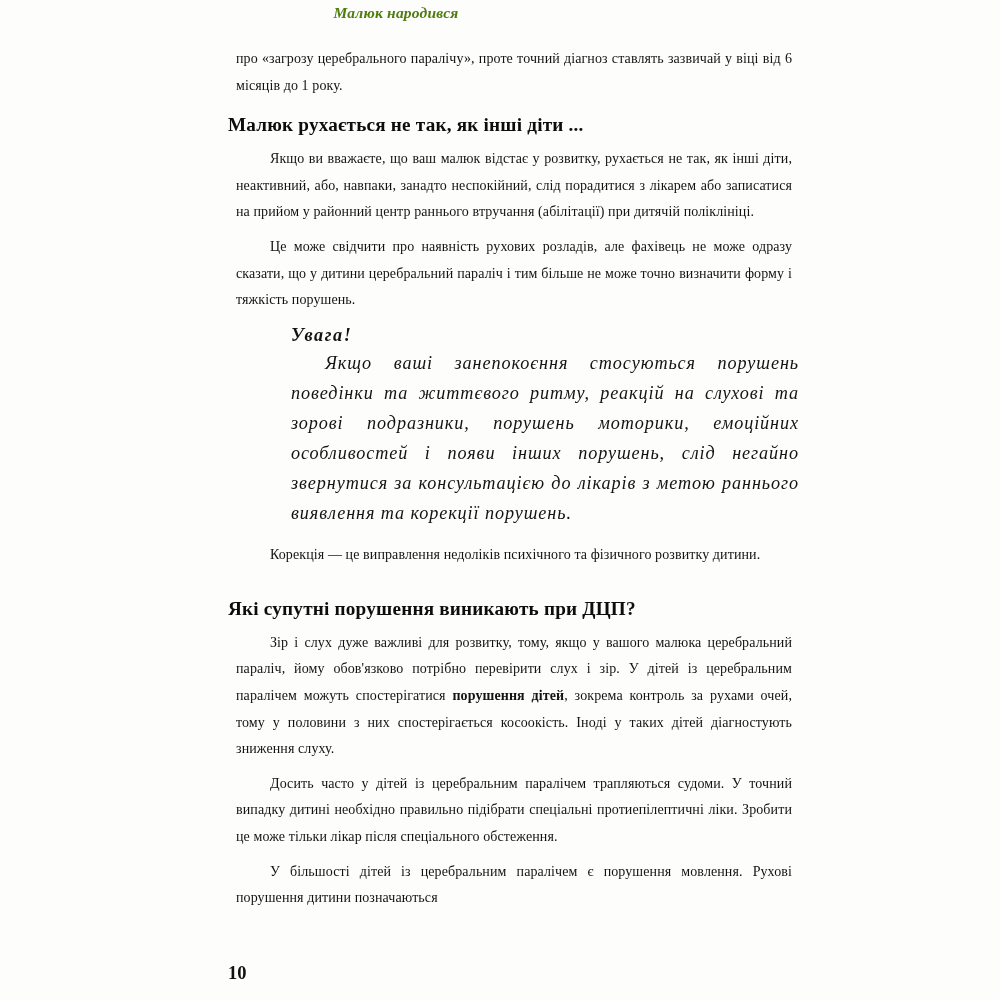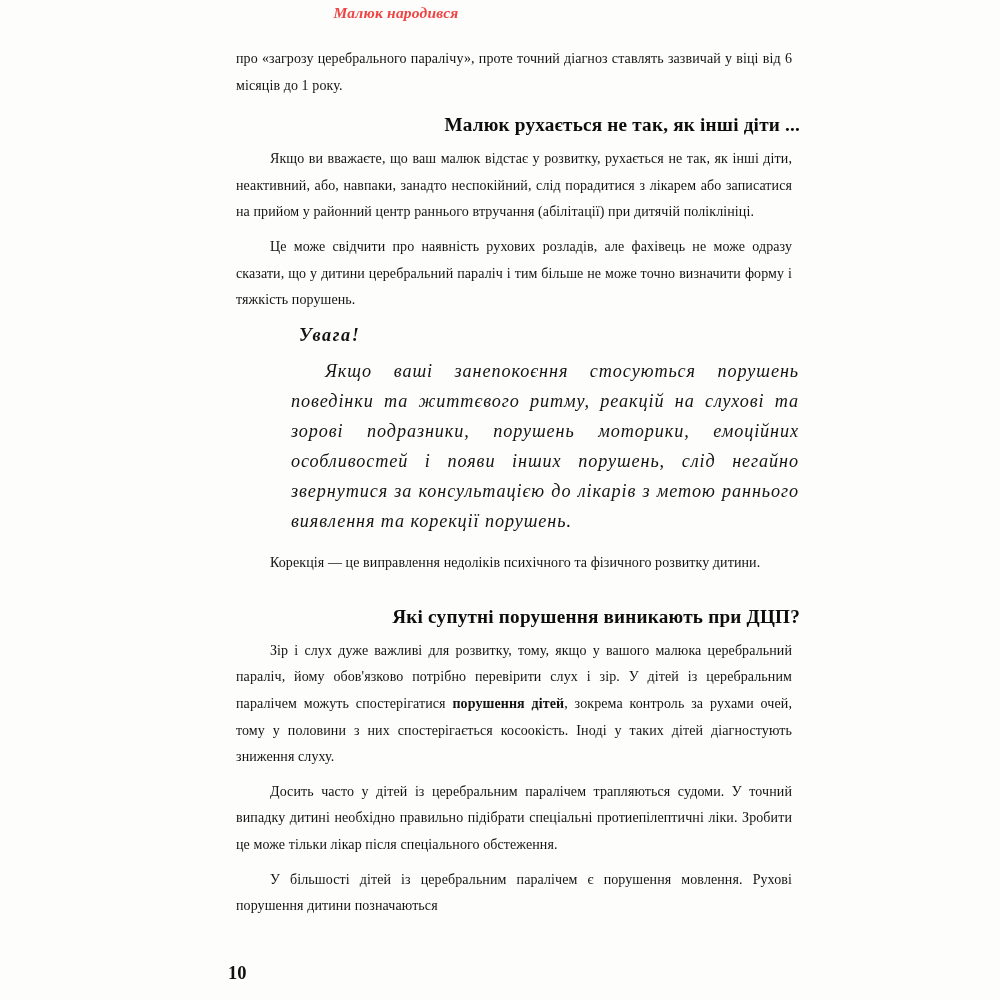--- a/index.html
+++ b/index.html
@@ -27,21 +27,21 @@
     position: absolute;
     left: 0;
     top: 4px;
     width: 792px;
     text-align: center;
     font-family: "Liberation Serif", serif;
     font-style: italic;
     font-weight: bold;
     font-size: 15.5px;
     letter-spacing: 0.2px;
-    color: #ef4444;
+    color: #4d7c0f;
   }
   .content {
     position: absolute;
     left: 228px;
     top: 38px;
     width: 572px;
   }
   p {
     margin: 8px;
     font-size: 14px;
@@ -53,39 +53,39 @@
     letter-spacing: 0.1px;
   }
   p.indent {
     text-indent: 34px;
   }
   h2.section {
     margin: 13px 0 1px 0;
     font-size: 19.2px;
     line-height: 26px;
     font-weight: bold;
-    text-align: right;
+    text-align: left;
     letter-spacing: 0.2px;
     color: #0d0d0d;
   }
   h2.section.tight {
     margin-top: 27px;
   }
   .note {
     margin-top: 6px;
     margin-left: 63px;
     width: 508px;
   }
   .note .note-title {
     font-style: italic;
     font-weight: bold;
     font-size: 18.2px;
     line-height: 26.4px;
     letter-spacing: 1.6px;
-    margin: 8px;
+    margin: 0;
     text-align: right;
   }
   .note .note-body {
     font-style: italic;
     font-size: 18.2px;
     line-height: 30px;
     letter-spacing: 0.9px;
     text-align: justify;
     text-align-last: left;
     text-indent: 34px;

